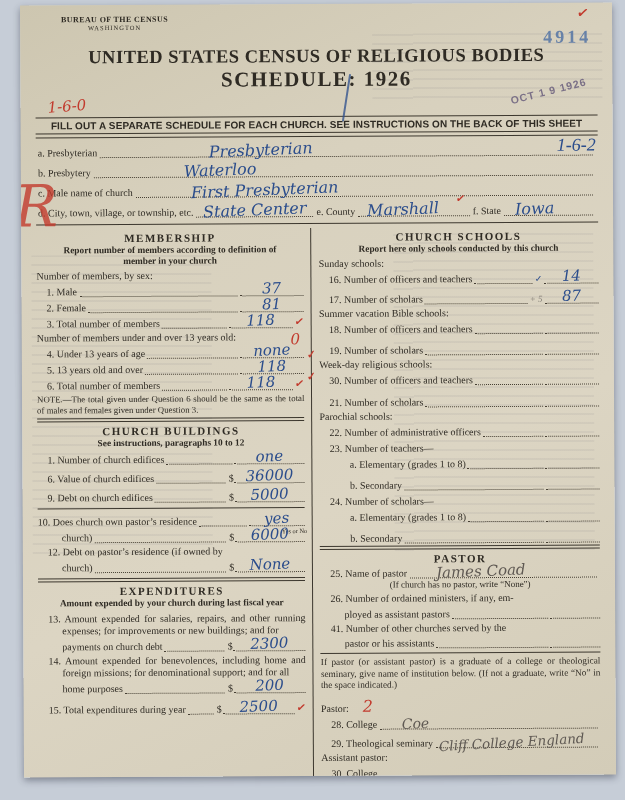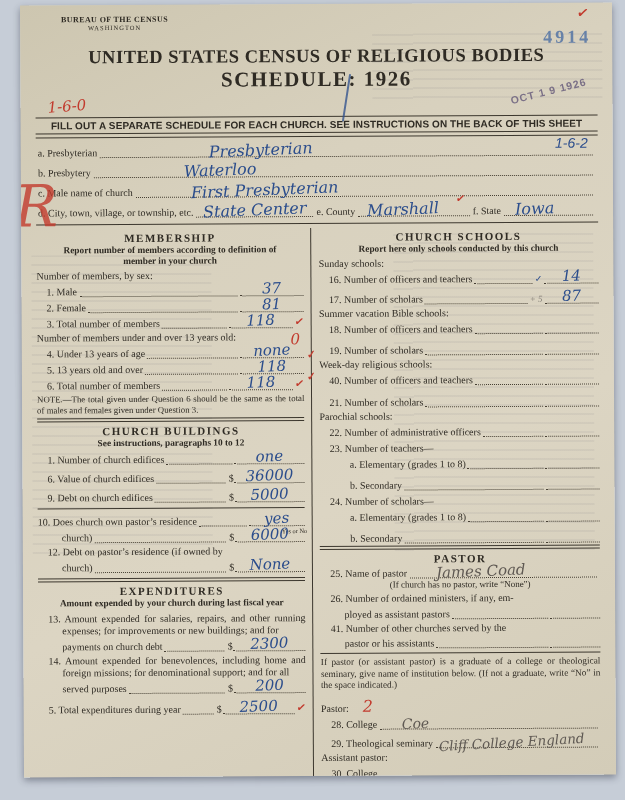--- a/index.html
+++ b/index.html
@@ -37,22 +37,22 @@
     font-style:italic; font-family:"DejaVu Serif",serif; transform:rotate(-4deg); }
   .hr1 { border-top:1.2px solid #3c372e; margin:2px 0; }
   .hr2 { border-top:1px solid #3c372e; border-bottom:1px solid #3c372e; height:2.5px; margin:2px 0; }
   .banner { text-align:center; font-family:"Liberation Sans",sans-serif; font-weight:bold;
     font-size:10px; margin:2px 0 1px; letter-spacing:.1px; }
   .penstroke { position:absolute; width:2px; background:#2b4d8c; opacity:.75; border-radius:2px; }
   
   .idblock { position:relative; padding:0 2px; }
   .marginR { position:absolute; left:-22px; top:36px; color:#c23b2e; font-size:58px;
     line-height:50px; font-family:"DejaVu Serif",serif; font-style:italic; opacity:.8; }
-  .bluecode { position:absolute; right:10px; top:-8px; color:#2b4d8c; font-size:14px;
-    font-style:italic; font-family:Liberation Sans, sans-serif; }
+  .bluecode { position:absolute; right:2px; top:-8px; color:#2b4d8c; font-size:18px;
+    font-style:italic; font-family:Liberation Serif, serif; }
   .frow { display:flex; align-items:flex-end; margin-top:7px; font-size:10.5px; }
   .fill { flex:1; border-bottom:1.2px dotted #474034; position:relative; height:12px; margin:0 3px; }
   .hand { font-family:"DejaVu Serif",serif; font-style:italic; color:#2b4d8c; white-space:nowrap; }
   .fill .hand { position:absolute; bottom:-3px; left:10%; font-size:16px; transform:rotate(-2deg); }
   .pencil { color:#5f5953; }
   .redink { color:#c23b2e; }
   
   .cols { display:flex; margin-top:4px; position:relative; font-size:10px; }
   .colL { width:49%; padding-right:7px; border-right:1.2px solid #3c372e; box-sizing:border-box; }
   .colR { width:51%; padding-left:7px; box-sizing:border-box; }
@@ -273,30 +273,30 @@
           <span class="dots"></span>
           <span class="money">$</span>
           <span class="vline" style="width:72px;">
               <span class="hand">2300</span>
             </span>
         </div>
       </div>
       <div class="qblock">
         <div class="qtext">14. Amount expended for benevolences, including home and foreign missions; for denominational support; and for all</div>
         <div class="row">
-          <span class="lbl">served purposes</span>
+          <span class="lbl">home purposes</span>
           <span class="dots"></span>
           <span class="money">$</span>
           <span class="vline" style="width:72px;">
               <span class="hand">200</span>
             </span>
         </div>
       </div>
       <div class="row ind" style="margin-top:8px;">
-        <span class="lbl">5. Total expenditures during year</span>
+        <span class="lbl">15. Total expenditures during year</span>
         <span class="dots"></span>
         <span class="money">$</span>
         <span class="vline" style="width:72px;">
             <span class="hand">2500</span>
           </span>
         <span class="rcheck">✓</span>
       </div>
     </div>
 
     <div class="colR">
@@ -325,21 +325,21 @@
         <span class="dots"></span>
         <span class="vline" style="width:54px;"></span>
       </div>
       <div class="row ind" style="margin-top:8px;">
         <span class="lbl">19. Number of scholars</span>
         <span class="dots"></span>
         <span class="vline" style="width:54px;"></span>
       </div>
       <div class="grp">Week-day religious schools:</div>
       <div class="row ind">
-        <span class="lbl">40. Number of officers and teachers</span>
+        <span class="lbl">30. Number of officers and teachers</span>
         <span class="dots"></span>
         <span class="vline" style="width:54px;"></span>
       </div>
       <div class="row ind" style="margin-top:9px;">
         <span class="lbl">21. Number of scholars</span>
         <span class="dots"></span>
         <span class="vline" style="width:54px;"></span>
       </div>
       <div class="grp">Parochial schools:</div>
       <div class="row ind">

